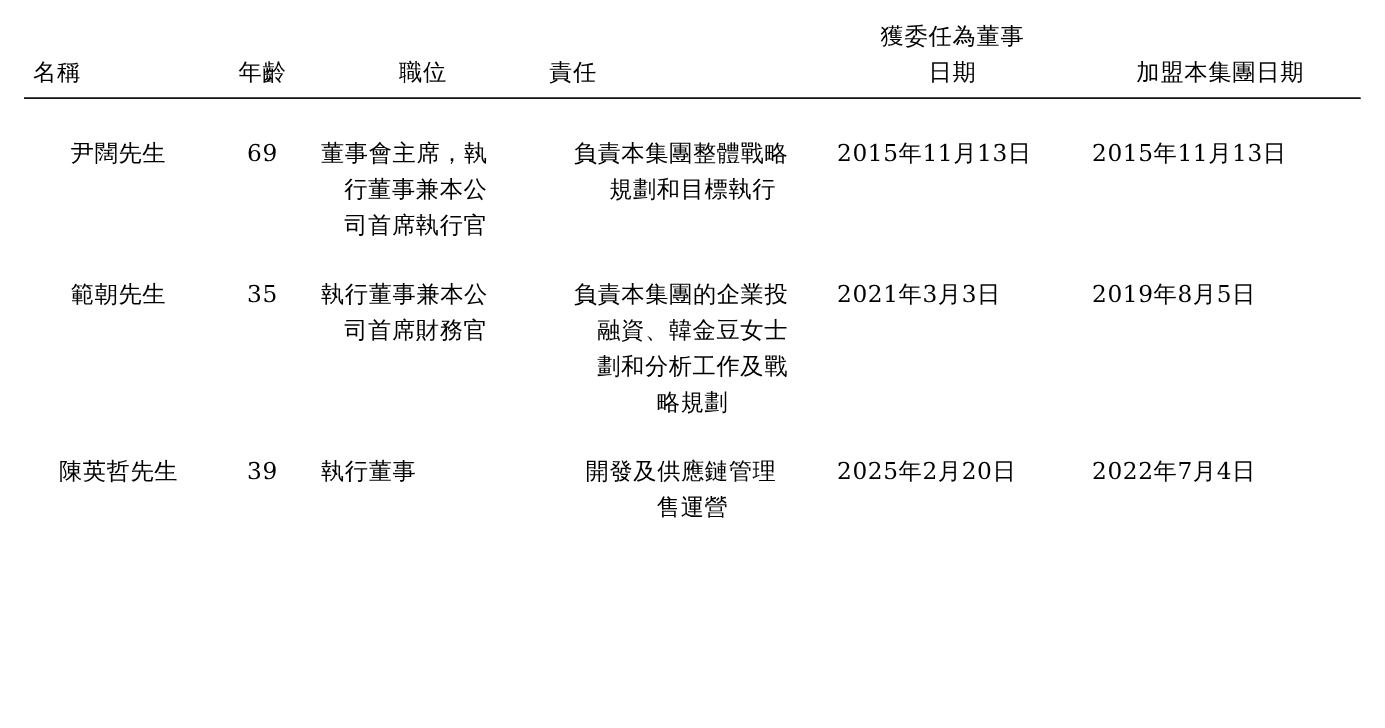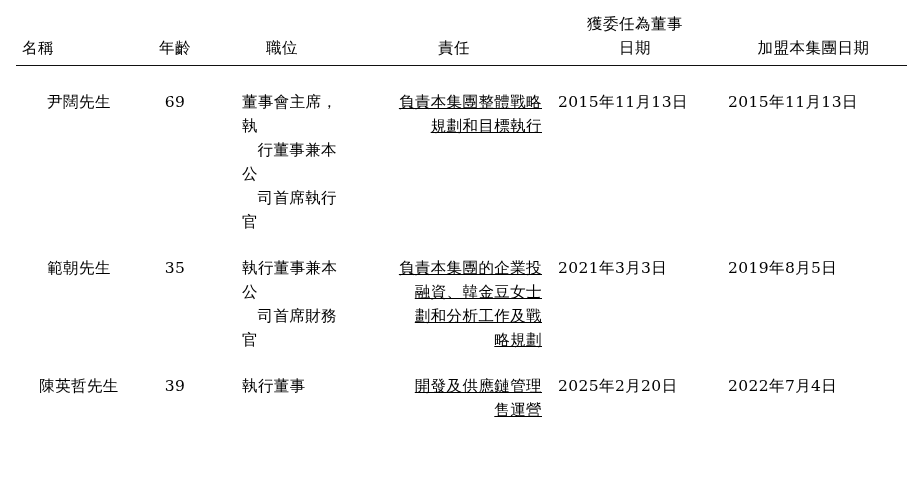--- a/index.html
+++ b/index.html
@@ -40,40 +40,40 @@
     vertical-align: bottom;
     padding: 4px 8px 5px 8px;
     border-bottom: 1.2px solid #111;
     text-align: center;
     letter-spacing: 0.5px;
   }
   thead th .hdr-line { display: block; white-space: nowrap; }
   thead th.h-name  { text-align: left; padding-left: 6px; }
   thead th.h-age   { text-align: center; }
   thead th.h-title { text-align: center; }
-  thead th.h-resp  { text-align: center; }
+  thead th.h-resp  { text-align: left; }
   thead th.h-appt  { text-align: center; }
   thead th.h-join  { text-align: center; }
 
   tbody td {
     vertical-align: top;
     padding: 18px 8px 0 8px;
     letter-spacing: 0.4px;
   }
   tbody tr.row td { padding-top: 22px; }
   tbody tr.row:first-child td { padding-top: 24px; }
 
   td.c-name  { text-align: center; padding-left: 6px; white-space: nowrap; }
   td.c-age   { text-align: center; }
   td.c-title { text-align: left; }
-  td.c-resp  { text-align: right; text-decoration: underline; }
+  td.c-resp  { text-align: center; }
   td.c-appt  { text-align: left; }
   td.c-join  { text-align: left; }
 
-  td.c-title .ln, td.c-resp .ln { display: block; margin-left: 28px; }
+  td.c-title .ln, td.c-resp .ln { display: block; }
   td.c-title .ln:nth-child(n+2),
   td.c-resp  .ln:nth-child(n+2) { text-indent: 1em; }
   td.c-appt .ln, td.c-join .ln { display: block; white-space: nowrap; }
 </style>
 </head>
 <body>
 
 <div class="doc">
   <table class="people">
     <colgroup>

